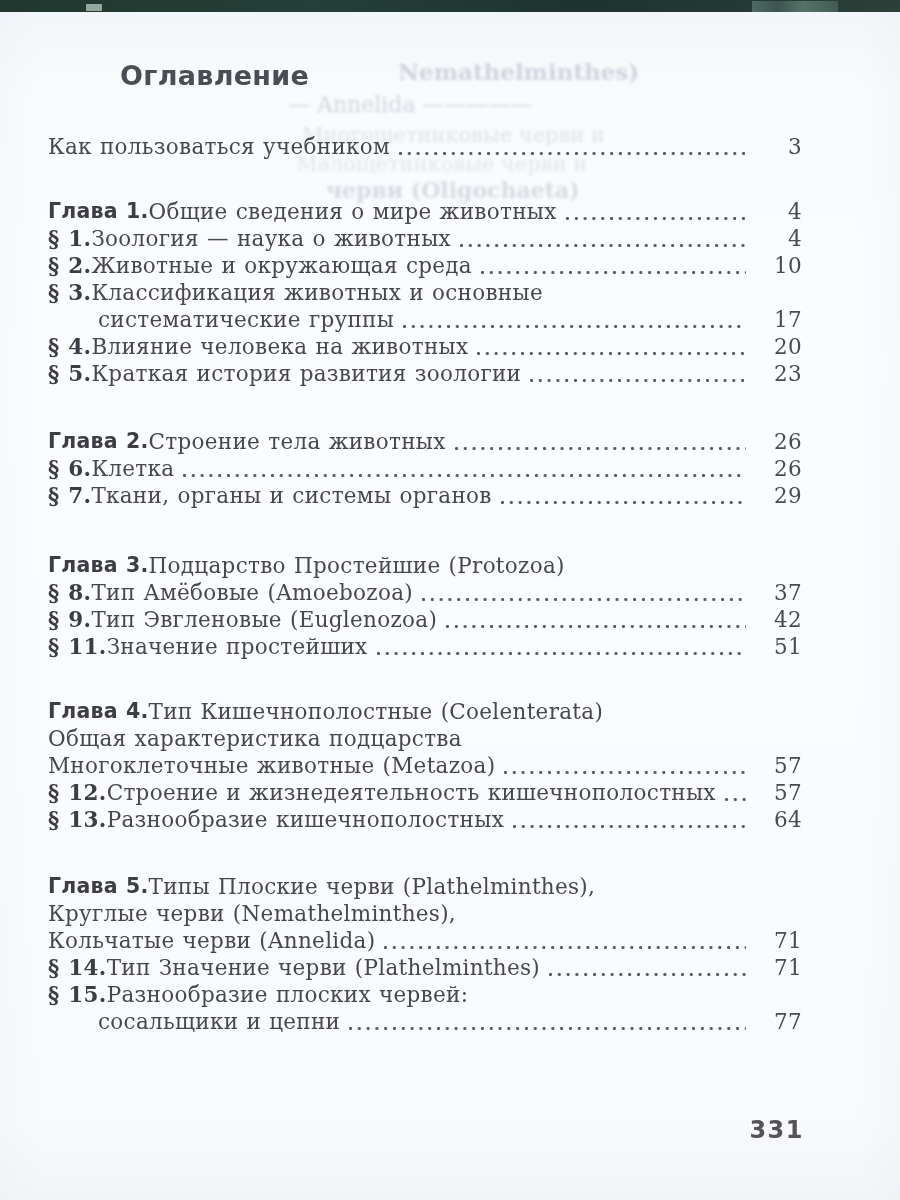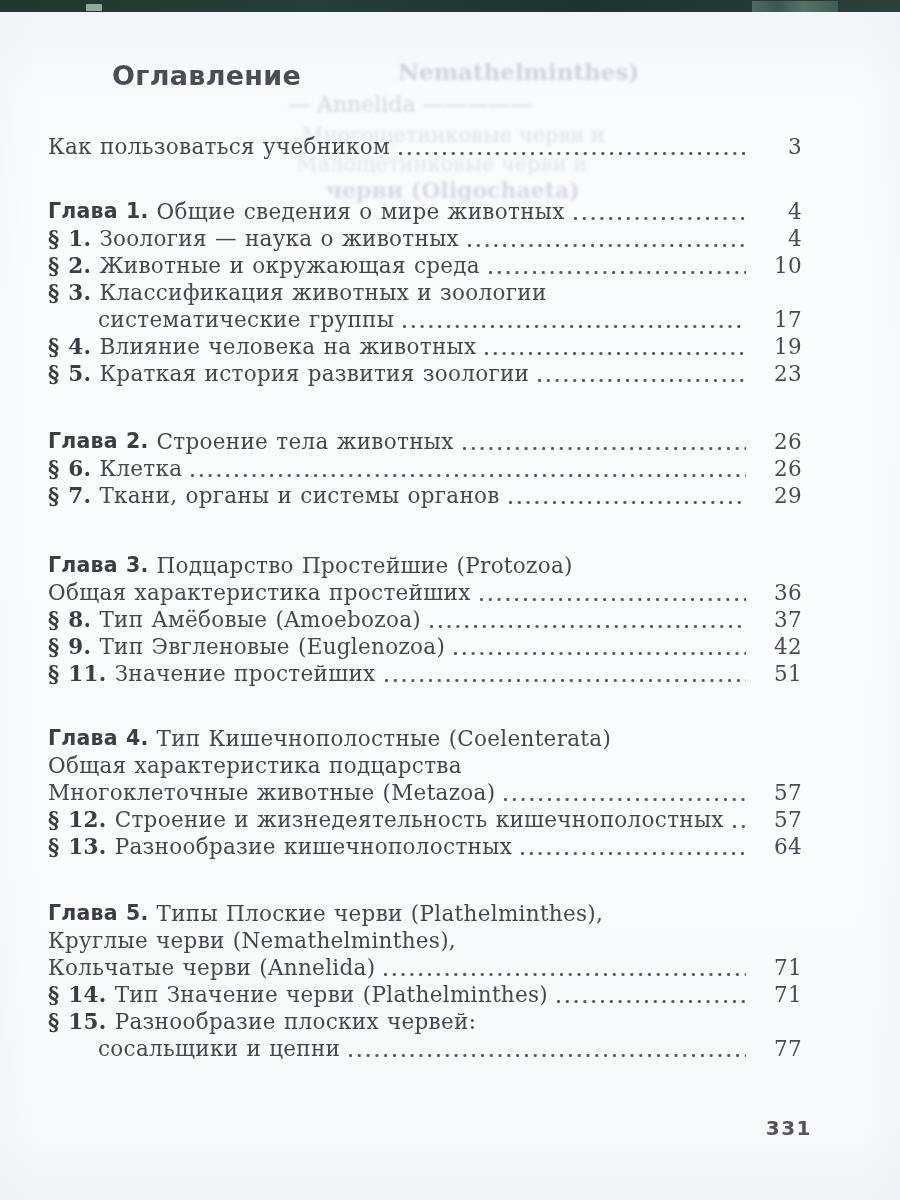--- a/index.html
+++ b/index.html
@@ -27,48 +27,48 @@
   
   .ghost{position:absolute;white-space:nowrap;pointer-events:none;
     font-family:"DejaVu Serif","Liberation Serif",serif;color:#c7ccd8;filter:blur(1.6px);}
   .g1{top:58px;left:398px;font-size:23px;font-weight:700;opacity:.85;}
   .g2{top:92px;left:288px;font-size:22px;opacity:.8;}
   .g3{top:123px;left:302px;font-size:21px;opacity:.55;}
   .g4{top:152px;left:296px;font-size:21px;opacity:.5;}
   .g5{top:177px;left:326px;font-size:22px;font-weight:700;opacity:.7;}
 
   .title{
-    position:absolute;left:112px;top:60px;margin:0;
+    position:absolute;left:120px;top:60px;margin:0;
     font-family:"DejaVu Sans","Liberation Sans",sans-serif;
     font-size:27px;font-weight:700;color:#4c4c54;letter-spacing:.3px;
   }
 
   .toc{position:absolute;left:48px;top:133px;width:754px;
     font-size:21.5px;letter-spacing:.3px;word-spacing:1px;}
   .sec+.sec{margin-top:38px;}
   .sec:nth-of-type(3){margin-top:41px;}
   .sec:nth-of-type(4){margin-top:43px;}
   .sec:nth-of-type(6){margin-top:40px;}
 
   .row{display:flex;align-items:center;height:27px;line-height:27px;white-space:nowrap;}
   .row.ind{padding-left:50px;}
-  .lbl{font-weight:700;margin-right:8px;color:#3d3d45;flex:0 0 auto;}
+  .lbl{font-weight:700;color:#3d3d45;flex:0 0 auto;}
   .lbl.chapter{font-family:"DejaVu Sans","Liberation Sans",sans-serif;font-size:20.5px;letter-spacing:.2px;}
   .txt{flex:0 0 auto;}
   .leader{
     flex:1 1 auto;min-width:12px;align-self:flex-end;height:3px;margin:0 2px 5px 9px;
     background-image:radial-gradient(circle at 1.5px 1.5px,#565660 1.3px,rgba(86,86,96,0) 1.65px);
     background-size:8.8px 3px;background-repeat:repeat-x;background-position:left center;
   }
   .pg{flex:0 0 54px;width:54px;text-align:right;color:#4b4b55;}
 
   .folio{
-    position:absolute;left:56px;top:1116px;width:756px;text-align:right;
+    position:absolute;left:48px;top:1116px;width:756px;text-align:right;
     font-family:"DejaVu Sans","Liberation Sans",sans-serif;
-    font-size:20px;font-weight:700;color:#575159;letter-spacing:1.5px;
+    font-size:24px;font-weight:700;color:#575159;letter-spacing:1.5px;
   }
 </style>
 </head>
 <body>
 
 <div class="page">
 
   <div class="top-edge">
     <span class="speck1"></span>
     <span class="speck2"></span>
@@ -104,32 +104,32 @@
           <span class="pg">4</span>
         </div>
         <div class="row">
           <span class="lbl section">§ 2.</span>
           <span class="txt">Животные и окружающая среда</span>
           <span class="leader"></span>
           <span class="pg">10</span>
         </div>
         <div class="row">
           <span class="lbl section">§ 3.</span>
-          <span class="txt">Классификация животных и зоологии</span>
+          <span class="txt">Классификация животных и основные</span>
         </div>
         <div class="row ind">
           <span class="txt">систематические группы</span>
           <span class="leader"></span>
           <span class="pg">17</span>
         </div>
         <div class="row">
           <span class="lbl section">§ 4.</span>
           <span class="txt">Влияние человека на животных</span>
           <span class="leader"></span>
-          <span class="pg">19</span>
+          <span class="pg">20</span>
         </div>
         <div class="row">
           <span class="lbl section">§ 5.</span>
           <span class="txt">Краткая история развития зоологии</span>
           <span class="leader"></span>
           <span class="pg">23</span>
         </div>
       </div>
       <div class="sec">
         <div class="row">
@@ -150,25 +150,20 @@
           <span class="leader"></span>
           <span class="pg">29</span>
         </div>
       </div>
       <div class="sec">
         <div class="row">
           <span class="lbl chapter">Глава 3.</span>
           <span class="txt">Подцарство Простейшие (Protozoa)</span>
         </div>
         <div class="row">
-          <span class="txt">Общая характеристика простейших</span>
-          <span class="leader"></span>
-          <span class="pg">36</span>
-        </div>
-        <div class="row">
           <span class="lbl section">§ 8.</span>
           <span class="txt">Тип Амёбовые (Amoebozoa)</span>
           <span class="leader"></span>
           <span class="pg">37</span>
         </div>
         <div class="row">
           <span class="lbl section">§ 9.</span>
           <span class="txt">Тип Эвгленовые (Euglenozoa)</span>
           <span class="leader"></span>
           <span class="pg">42</span>

